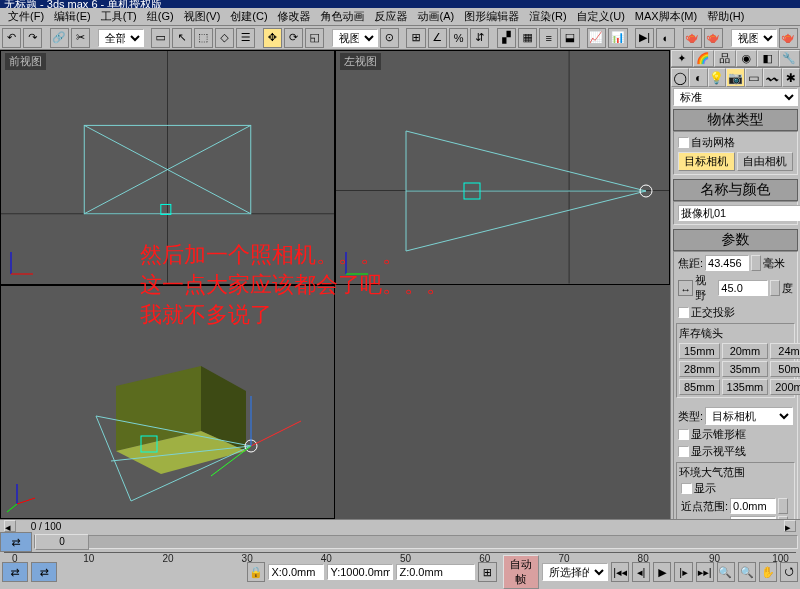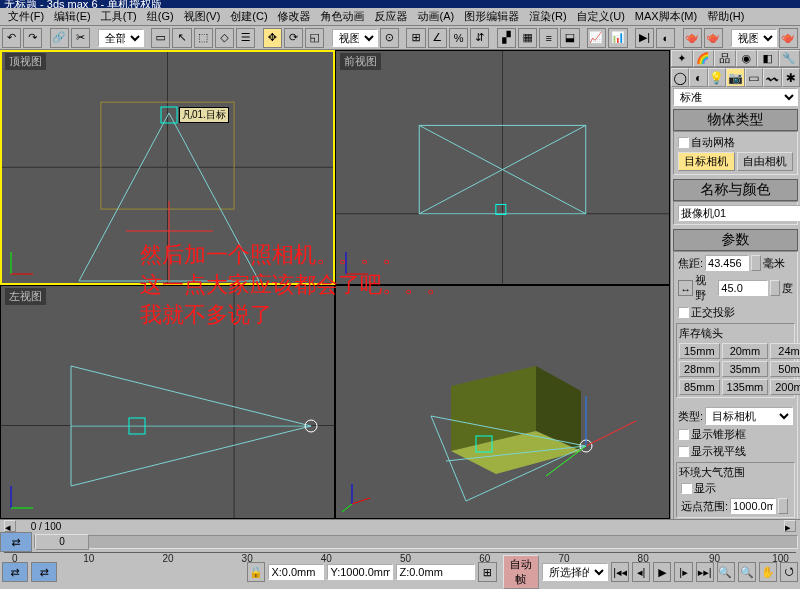--- a/index.html
+++ b/index.html
@@ -106,38 +106,20 @@
   <div class="tbtn">🫖</div>
   <div class="tbtn">🫖</div>
   <div class="tsep"></div>
   <select class="tsel" style="width:46px"><option>视图</option></select>
   <div class="tbtn">🫖</div>
 </div>
 
 <div class="main">
   <div class="viewports">
 
-    <div class="vp active">
-      <div class="vplabel">顶视图</div>
-      <svg width="100%" height="100%">
-        <line x1="0" y1="50%" x2="100%" y2="50%" stroke="#303030"></line>
-        <line x1="50%" y1="0" x2="50%" y2="100%" stroke="#303030"></line>
-        <rect x="30%" y="22%" width="40%" height="46%" fill="none" stroke="#9c8a34"></rect>
-
-        <polyline points="168,62 78,230 258,230 168,62" fill="none" stroke="#7dd3d3"></polyline>
-        <line x1="168" y1="150" x2="168" y2="230" stroke="#ff2a2a"></line>
-        <line x1="125" y1="180" x2="212" y2="180" stroke="#ff2a2a"></line>
-        <rect x="160" y="56" width="16" height="16" fill="none" stroke="#00ffe0"></rect>
-      </svg>
-      <div style="position:absolute;top:56px;left:178px;background:#e6dca6;border:1px solid #000;padding:0 2px;font-size:10px">凡01.目标</div>
-      <svg class="axis">
-          <line x1="4" y1="26" x2="4" y2="4" stroke="#0f0"></line>
-          <line x1="4" y1="26" x2="26" y2="26" stroke="#f00"></line>
-        </svg>
-    </div>
 
     <div class="vp">
       <div class="vplabel">前视图</div>
       <svg width="100%" height="100%">
         <line x1="0" y1="70%" x2="100%" y2="70%" stroke="#303030"></line>
         <line x1="50%" y1="0" x2="50%" y2="100%" stroke="#303030"></line>
         <rect x="25%" y="32%" width="50%" height="38%" fill="none" stroke="#7dd3d3"></rect>
         <line x1="25%" y1="32%" x2="75%" y2="70%" stroke="#7dd3d3"></line>
         <line x1="75%" y1="32%" x2="25%" y2="70%" stroke="#7dd3d3"></line>
         <rect x="48%" y="66%" width="10" height="10" fill="none" stroke="#00ffe0"></rect>
@@ -277,20 +259,25 @@
       <div class="cp-row">
           <div class="chk"></div>
           <span>显示视平线</span>
         </div>
 
       <div style="border:1px inset #e0e0e0;margin-top:2px;padding:2px">
         <div style="font-size:11px">环境大气范围</div>
         <div class="cp-row">
             <div class="chk"></div>
             <span>显示</span>
+          </div>
+        <div class="cp-row">
+            <span>近点范围:</span>
+            <input class="field" style="width: 46px;" value="0.0mm">
+            <div class="spin"></div>
           </div>
         <div class="cp-row">
             <span>远点范围:</span>
             <input class="field" style="width: 46px;" value="1000.0m">
             <div class="spin"></div>
           </div>
       </div>
 
       <div style="border:1px inset #e0e0e0;margin-top:2px;padding:2px">
         <div style="font-size:11px">剪切水平面</div>

